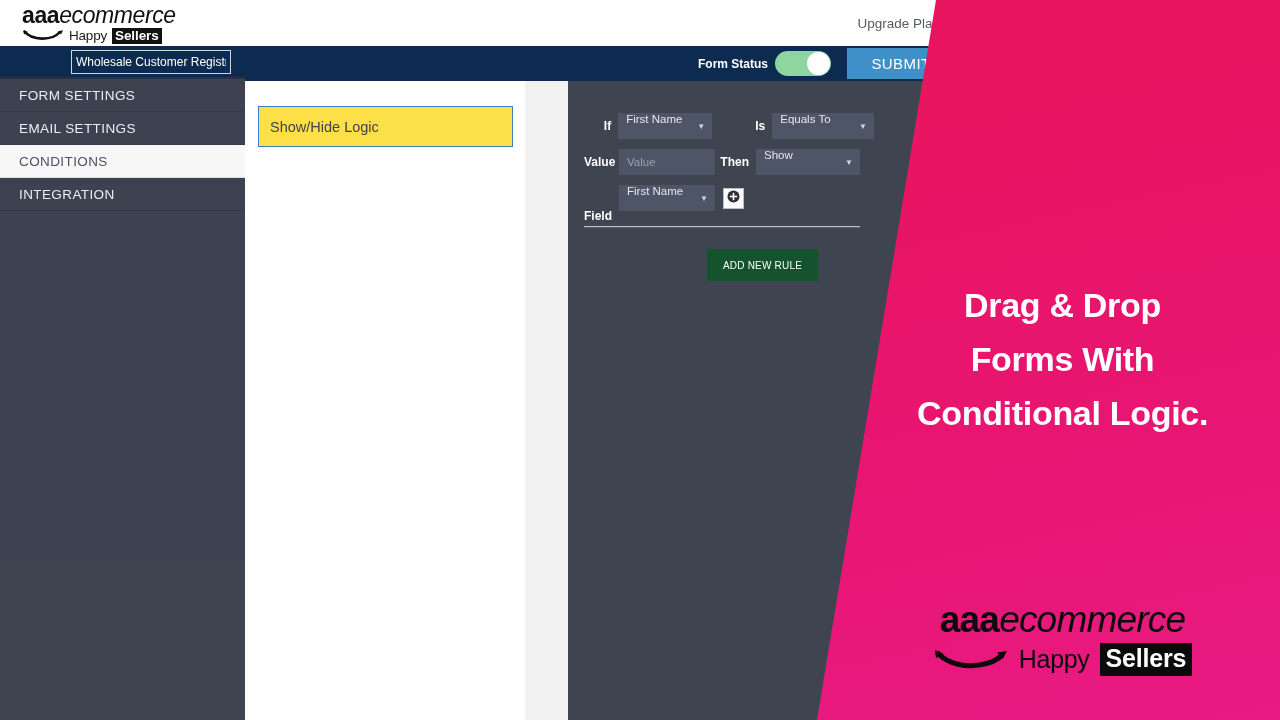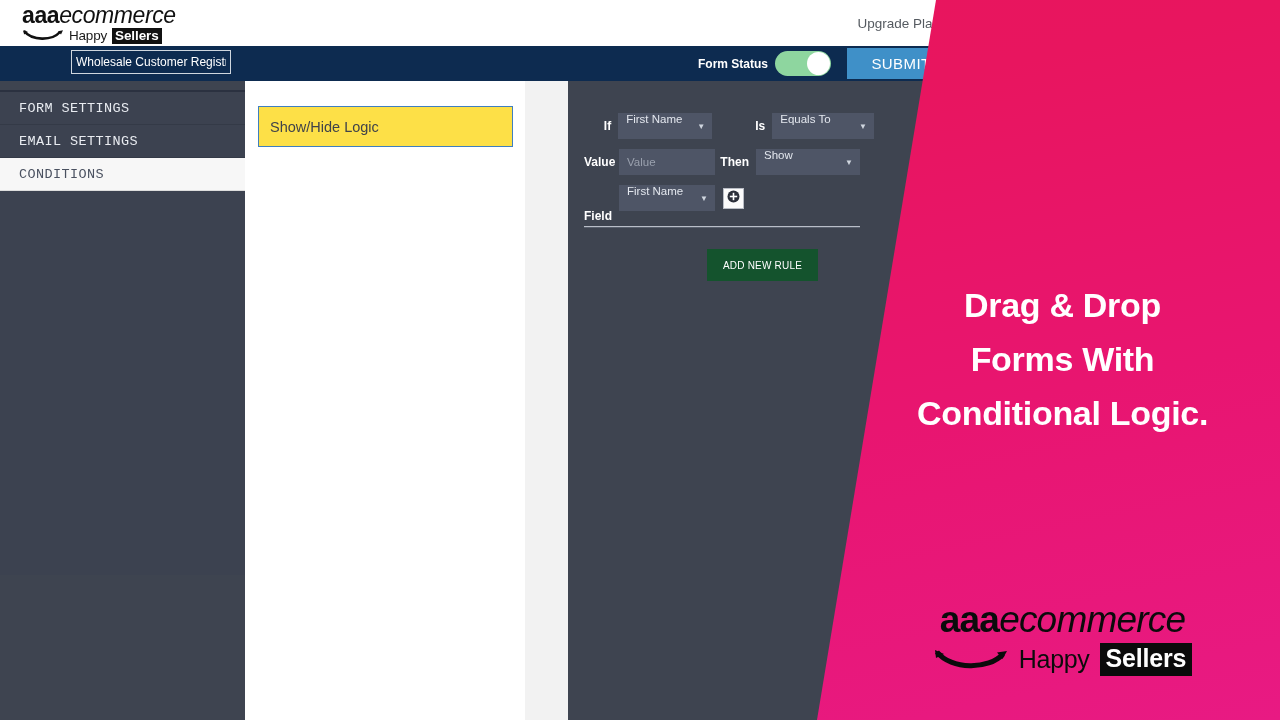--- a/index.html
+++ b/index.html
@@ -184,27 +184,26 @@
     font-family: "Liberation Sans", sans-serif;
     font-size: 15px;
     letter-spacing: 0.4px;
     cursor: pointer;
     z-index: 3;
   }
 
   
   .sidebar {
     position: absolute;
-    left: 0; top: 90px;
+    left: 0; top: 77px;
     width: 245px; height: 485px;
     background: #3c4250;
     border-top: 2px solid #2b3140;
     box-sizing: border-box;
     z-index: 2;
-    font-family: Liberation Mono, monospace;
   }
   .side-item {
     position: relative;
     height: 33px;
     display: flex;
     align-items: center;
     padding-left: 19px;
     font-size: 13.5px;
     color: #e9ecf1;
     letter-spacing: 0.4px;
@@ -466,20 +465,23 @@
 
   <div class="sidebar">
     <div class="side-item">
       <span>FORM SETTINGS</span>
     </div>
     <div class="side-item">
       <span>EMAIL SETTINGS</span>
     </div>
     <div class="side-item active">
       <span>CONDITIONS</span>
+    </div>
+    <div class="side-item">
+      <span>INTEGRATION</span>
     </div>
   </div>
 
   <div class="midpanel">
     <div class="logic-box">
       <span>Show/Hide Logic</span>
     </div>
   </div>
   <div class="gaspanel"></div>
 

